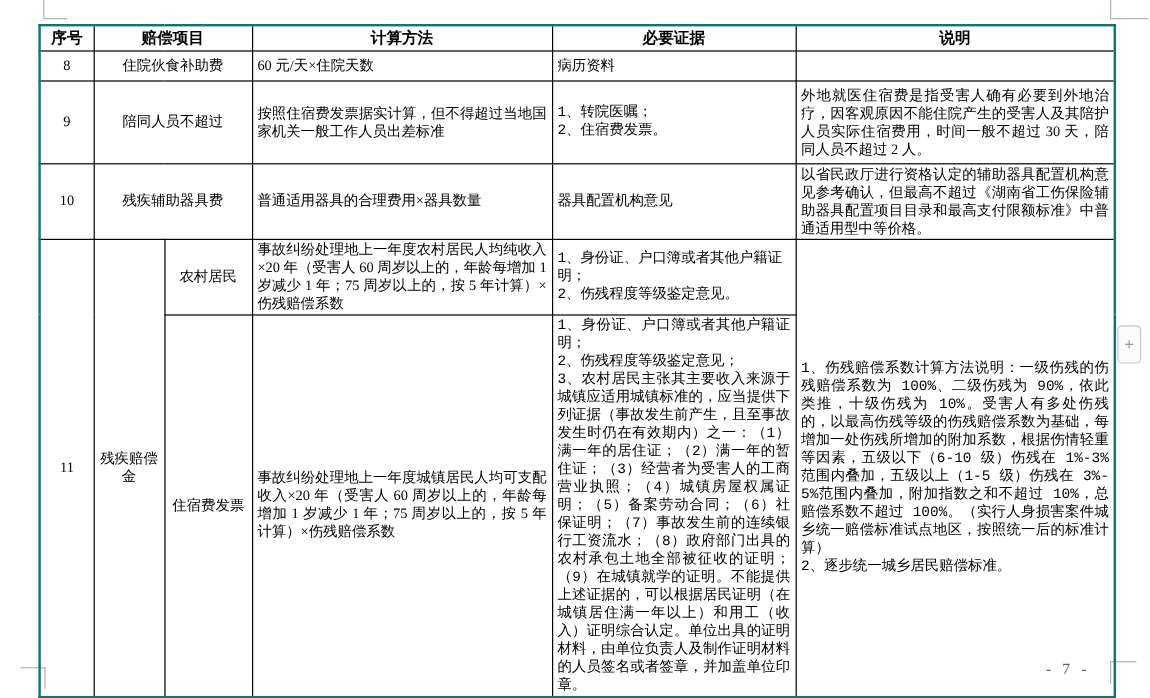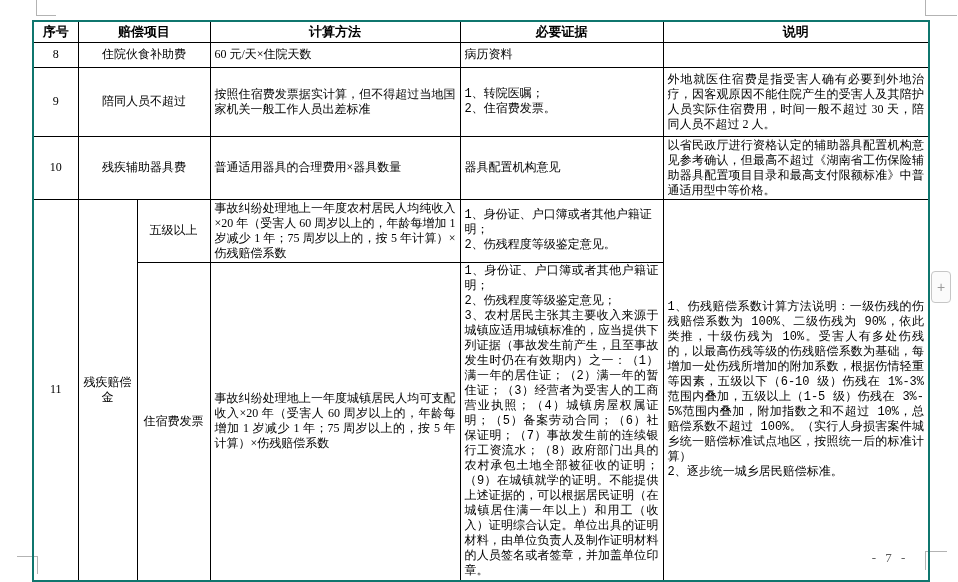--- a/index.html
+++ b/index.html
@@ -121,21 +121,21 @@
     <td class="c">10</td>
     <td colspan="2" class="c">残疾辅助器具费</td>
     <td class="j">普通适用器具的合理费用×器具数量</td>
     <td>器具配置机构意见</td>
     <td class="j tight">以省民政厅进行资格认定的辅助器具配置机构意见参考确认，但最高不超过《湖南省工伤保险辅助器具配置项目目录和最高支付限额标准》中普通适用型中等价格。</td>
   </tr>
 
   <tr style="height:60px">
     <td class="c" rowspan="2">11</td>
     <td class="c" rowspan="2">残疾赔偿金</td>
-    <td class="c">五级以上</td>
+    <td class="c">农村居民</td>
     <td class="j tight">事故纠纷处理地上一年度农村居民人均纯收入×20 年（受害人 60 周岁以上的，年龄每增加 1 岁减少 1 年；75 周岁以上的，按 5 年计算）×伤残赔偿系数</td>
     <td class="pre tight">1、身份证、户口簿或者其他户籍证明；
 2、伤残程度等级鉴定意见。</td>
     <td class="j pre" rowspan="2">1、伤残赔偿系数计算方法说明：一级伤残的伤残赔偿系数为 100%、二级伤残为 90%，依此类推，十级伤残为 10%。受害人有多处伤残的，以最高伤残等级的伤残赔偿系数为基础，每增加一处伤残所增加的附加系数，根据伤情轻重等因素，五级以下（6-10 级）伤残在 1%-3%范围内叠加，五级以上（1-5 级）伤残在 3%-5%范围内叠加，附加指数之和不超过 10%，总赔偿系数不超过 100%。（实行人身损害案件城乡统一赔偿标准试点地区，按照统一后的标准计算）
 2、逐步统一城乡居民赔偿标准。</td>
   </tr>
 
   <tr style="height:280px">
     <td class="c">住宿费发票</td>
     <td class="j">事故纠纷处理地上一年度城镇居民人均可支配收入×20 年（受害人 60 周岁以上的，年龄每增加 1 岁减少 1 年；75 周岁以上的，按 5 年计算）×伤残赔偿系数</td>

